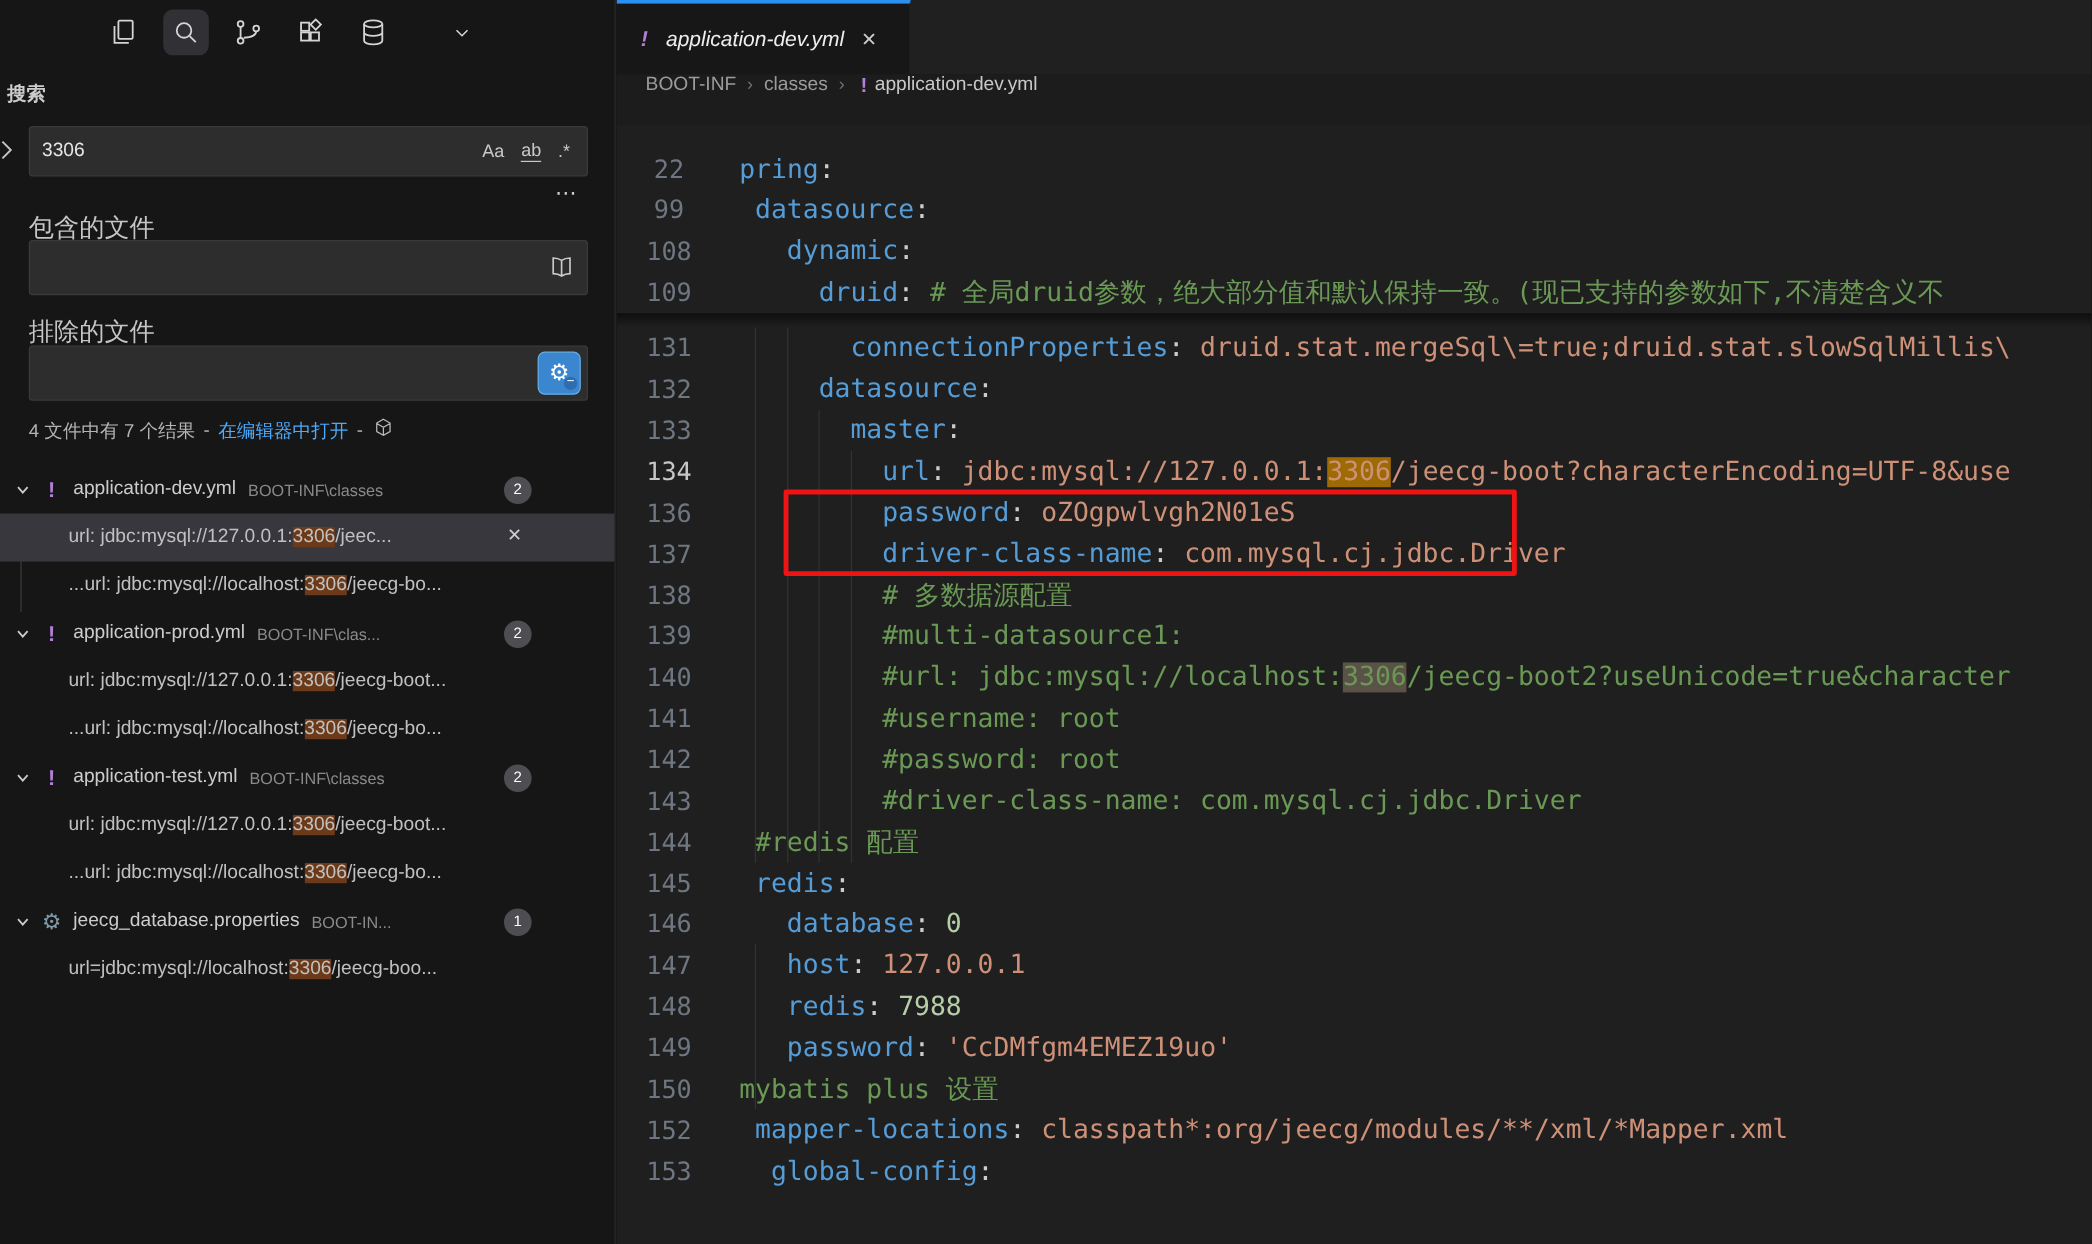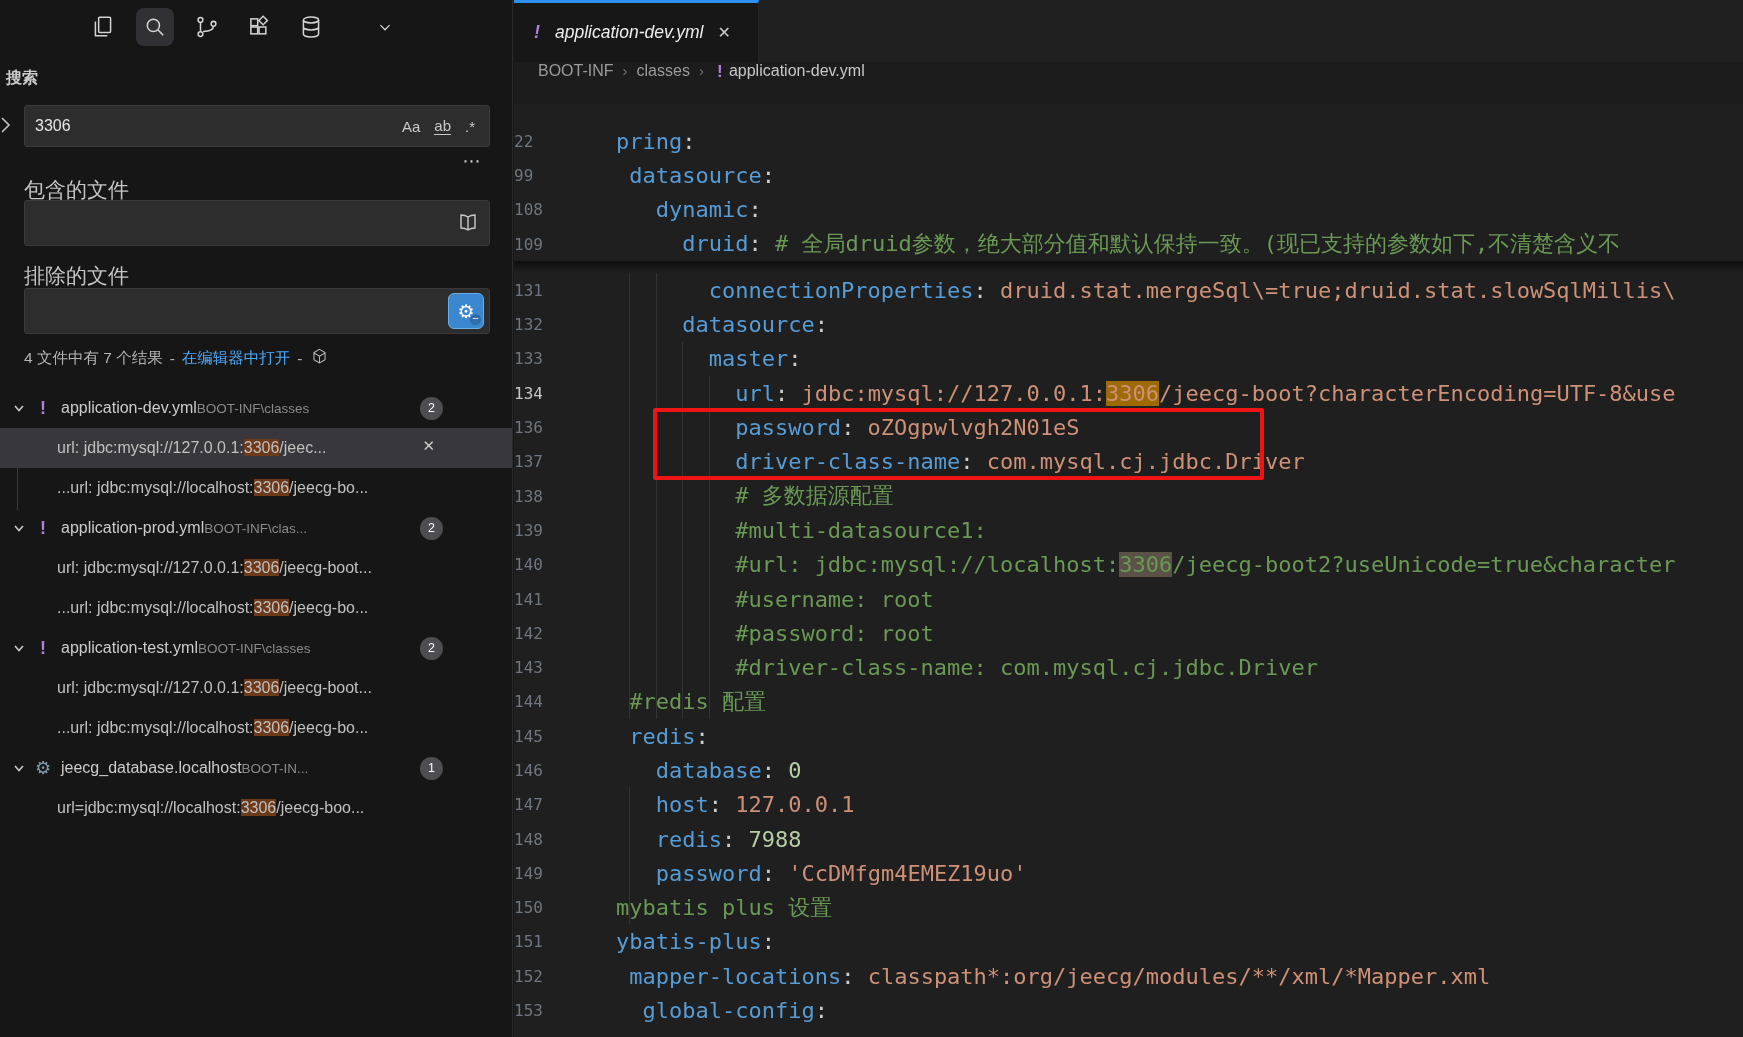--- a/index.html
+++ b/index.html
@@ -43,21 +43,21 @@
   #summary svg { stroke:#bbbbbb; fill:none; stroke-width:1.3; }
 
   #tree { position:absolute; left:0; top:388px; width:513px; }
   .trow { height:40px; display:flex; align-items:center; position:relative; font-size:16px; }
   .trow.file { padding-left:12px; }
   .trow.match { padding-left:57px; color:#c0c0c0; }
   .trow.selected { background:#37373d; }
   .tchev { flex:none; width:14px; height:14px; margin-right:8px; }
   .ficon { flex:none; width:18px; margin-right:9px; font-weight:700; font-size:18px; text-align:center; }
   .fname { color:#cccccc; white-space:nowrap; }
-  .fpath { color:#8a8a8a; font-size:13.5px; white-space:nowrap;
+  .fpath { color:#8a8a8a; font-size:13.5px; margin-left:10px; white-space:nowrap;
     overflow:hidden; flex:1; }
   .badge { flex:none; width:23px; height:23px; border-radius:50%; background:#4d4d52;
     color:#ffffff; font-size:12.5px; display:flex; align-items:center; justify-content:center;
     margin-right:70px; margin-left:8px; }
   .mtext { white-space:nowrap; overflow:hidden; }
   .hit { background:#6d3a19; }
   .row-close { position:absolute; right:78px; top:9px; color:#cccccc; font-size:15px; }
   #tree-guide { position:absolute; left:17px; top:46px; width:1px; height:76px; background:#3c3c3c; }
 
   
@@ -71,21 +71,21 @@
   #tab-close { color:#cccccc; font-size:16px; }
   #breadcrumb { position:absolute; left:0; top:62px; width:100%; height:42px; background:#1c1c1c;
     display:flex; align-items:flex-start; padding-left:24px; font-size:16px; color:#9b9b9b; }
   #breadcrumb .sep { color:#737373; margin:0 9px; font-size:15px; }
   #breadcrumb .bc-file { color:#c8c8c8; }
   #breadcrumb .ficon { font-size:17px; margin-right:2px; width:14px; }
 
   #code { position:absolute; left:0; top:104px; width:100%; height:933px; overflow:hidden;
     font-family:"DejaVu Sans Mono", monospace; font-size:22px; padding-top:20px; }
   .crow { height:34.3px; display:flex; align-items:center; white-space:pre; }
-  .ln { flex:none; width:87px; text-align:left; color:#6e7681; font-size:16px; }
+  .ln { flex:none; width:87px; text-align:center; color:#6e7681; font-size:21px; }
   .ln.active { color:#c6c6c6; }
   .ctext { margin-left:15px; white-space:pre; }
   .k { color:#569cd6; } .p { color:#cccccc; } .v { color:#ce9178; }
   .n { color:#b5cea8; } .c { color:#6a9955; }
   .mc { background:#9e6a03; } .mo { background:#5a5246; }
   #sticky-shadow { height:12px; background:linear-gradient(rgba(0,0,0,0.55), rgba(0,0,0,0)); }
   .iguide { position:absolute; width:1px; background:#333333; }
   #anno-box { position:absolute; left:139px; top:304px; width:611px; height:72px;
     border:4px solid #f01313; border-radius:2px; pointer-events:none; }
 </style>
@@ -225,21 +225,21 @@
           <span class="mtext"><span>url: jdbc:mysql://127.0.0.1:</span><span class="hit">3306</span><span>/jeecg-boot...</span></span>
         </div>
         <div class="trow match">
           <span class="mtext"><span>...url: jdbc:mysql://localhost:</span><span class="hit">3306</span><span>/jeecg-bo...</span></span>
         </div>
         <div class="trow file">
           <span class="tchev"><svg width="14" height="14" viewBox="0 0 14 14">
               <polyline points="3,5 7,9.5 11,5" fill="none" stroke="#cccccc" stroke-width="1.5"></polyline>
             </svg></span>
       <span class="ficon" style="color: rgb(127, 154, 168); font-weight: 400;">⚙</span>
-      <span class="fname">jeecg_database.localhost</span>
+      <span class="fname">jeecg_database.properties</span>
       <span class="fpath">BOOT-IN...</span>
       <span class="badge">1</span>
         </div>
         <div class="trow match">
           <span class="mtext"><span>url=jdbc:mysql://localhost:</span><span class="hit">3306</span><span>/jeecg-boo...</span></span>
         </div>
       </div>
   </div>
 
   <div id="editor">
@@ -282,21 +282,20 @@
           <div class="crow"><span class="ln">141</span><span class="ctext" style="padding-left: 119.16px;"><span class="c">#username: root</span></span></div>
           <div class="crow"><span class="ln">142</span><span class="ctext" style="padding-left: 119.16px;"><span class="c">#password: root</span></span></div>
           <div class="crow"><span class="ln">143</span><span class="ctext" style="padding-left: 119.16px;"><span class="c">#driver-class-name: com.mysql.cj.jdbc.Driver</span></span></div>
           <div class="crow"><span class="ln">144</span><span class="ctext" style="padding-left: 13.24px;"><span class="c">#redis 配置</span></span></div>
           <div class="crow"><span class="ln">145</span><span class="ctext" style="padding-left: 13.24px;"><span class="k">redis</span><span class="p">:</span></span></div>
           <div class="crow"><span class="ln">146</span><span class="ctext" style="padding-left: 39.72px;"><span class="k">database</span><span class="p">:</span><span class="n"> 0</span></span></div>
           <div class="crow"><span class="ln">147</span><span class="ctext" style="padding-left: 39.72px;"><span class="k">host</span><span class="p">:</span><span class="v"> 127.0.0.1</span></span></div>
           <div class="crow"><span class="ln">148</span><span class="ctext" style="padding-left: 39.72px;"><span class="k">redis</span><span class="p">:</span><span class="n"> 7988</span></span></div>
           <div class="crow"><span class="ln">149</span><span class="ctext" style="padding-left: 39.72px;"><span class="k">password</span><span class="p">:</span><span class="v"> 'CcDMfgm4EMEZ19uo'</span></span></div>
           <div class="crow"><span class="ln">150</span><span class="ctext" style="padding-left: 0px;"><span class="c">mybatis plus 设置</span></span></div>
-          <div class="crow"><span class="ln">151</span><span class="ctext" style="padding-left: 0px;"><span class="k">ybatis-plus</span><span class="p">:</span></span></div>
           <div class="crow"><span class="ln">152</span><span class="ctext" style="padding-left: 13.24px;"><span class="k">mapper-locations</span><span class="p">:</span><span class="v"> classpath*:org/jeecg/modules/**/xml/*Mapper.xml</span></span></div>
           <div class="crow"><span class="ln">153</span><span class="ctext" style="padding-left: 26.48px;"><span class="k">global-config</span><span class="p">:</span></span></div>
         </div>
       <div id="anno-box"></div>
     </div>
   </div>
 
 </div>
 
 </body></html>

